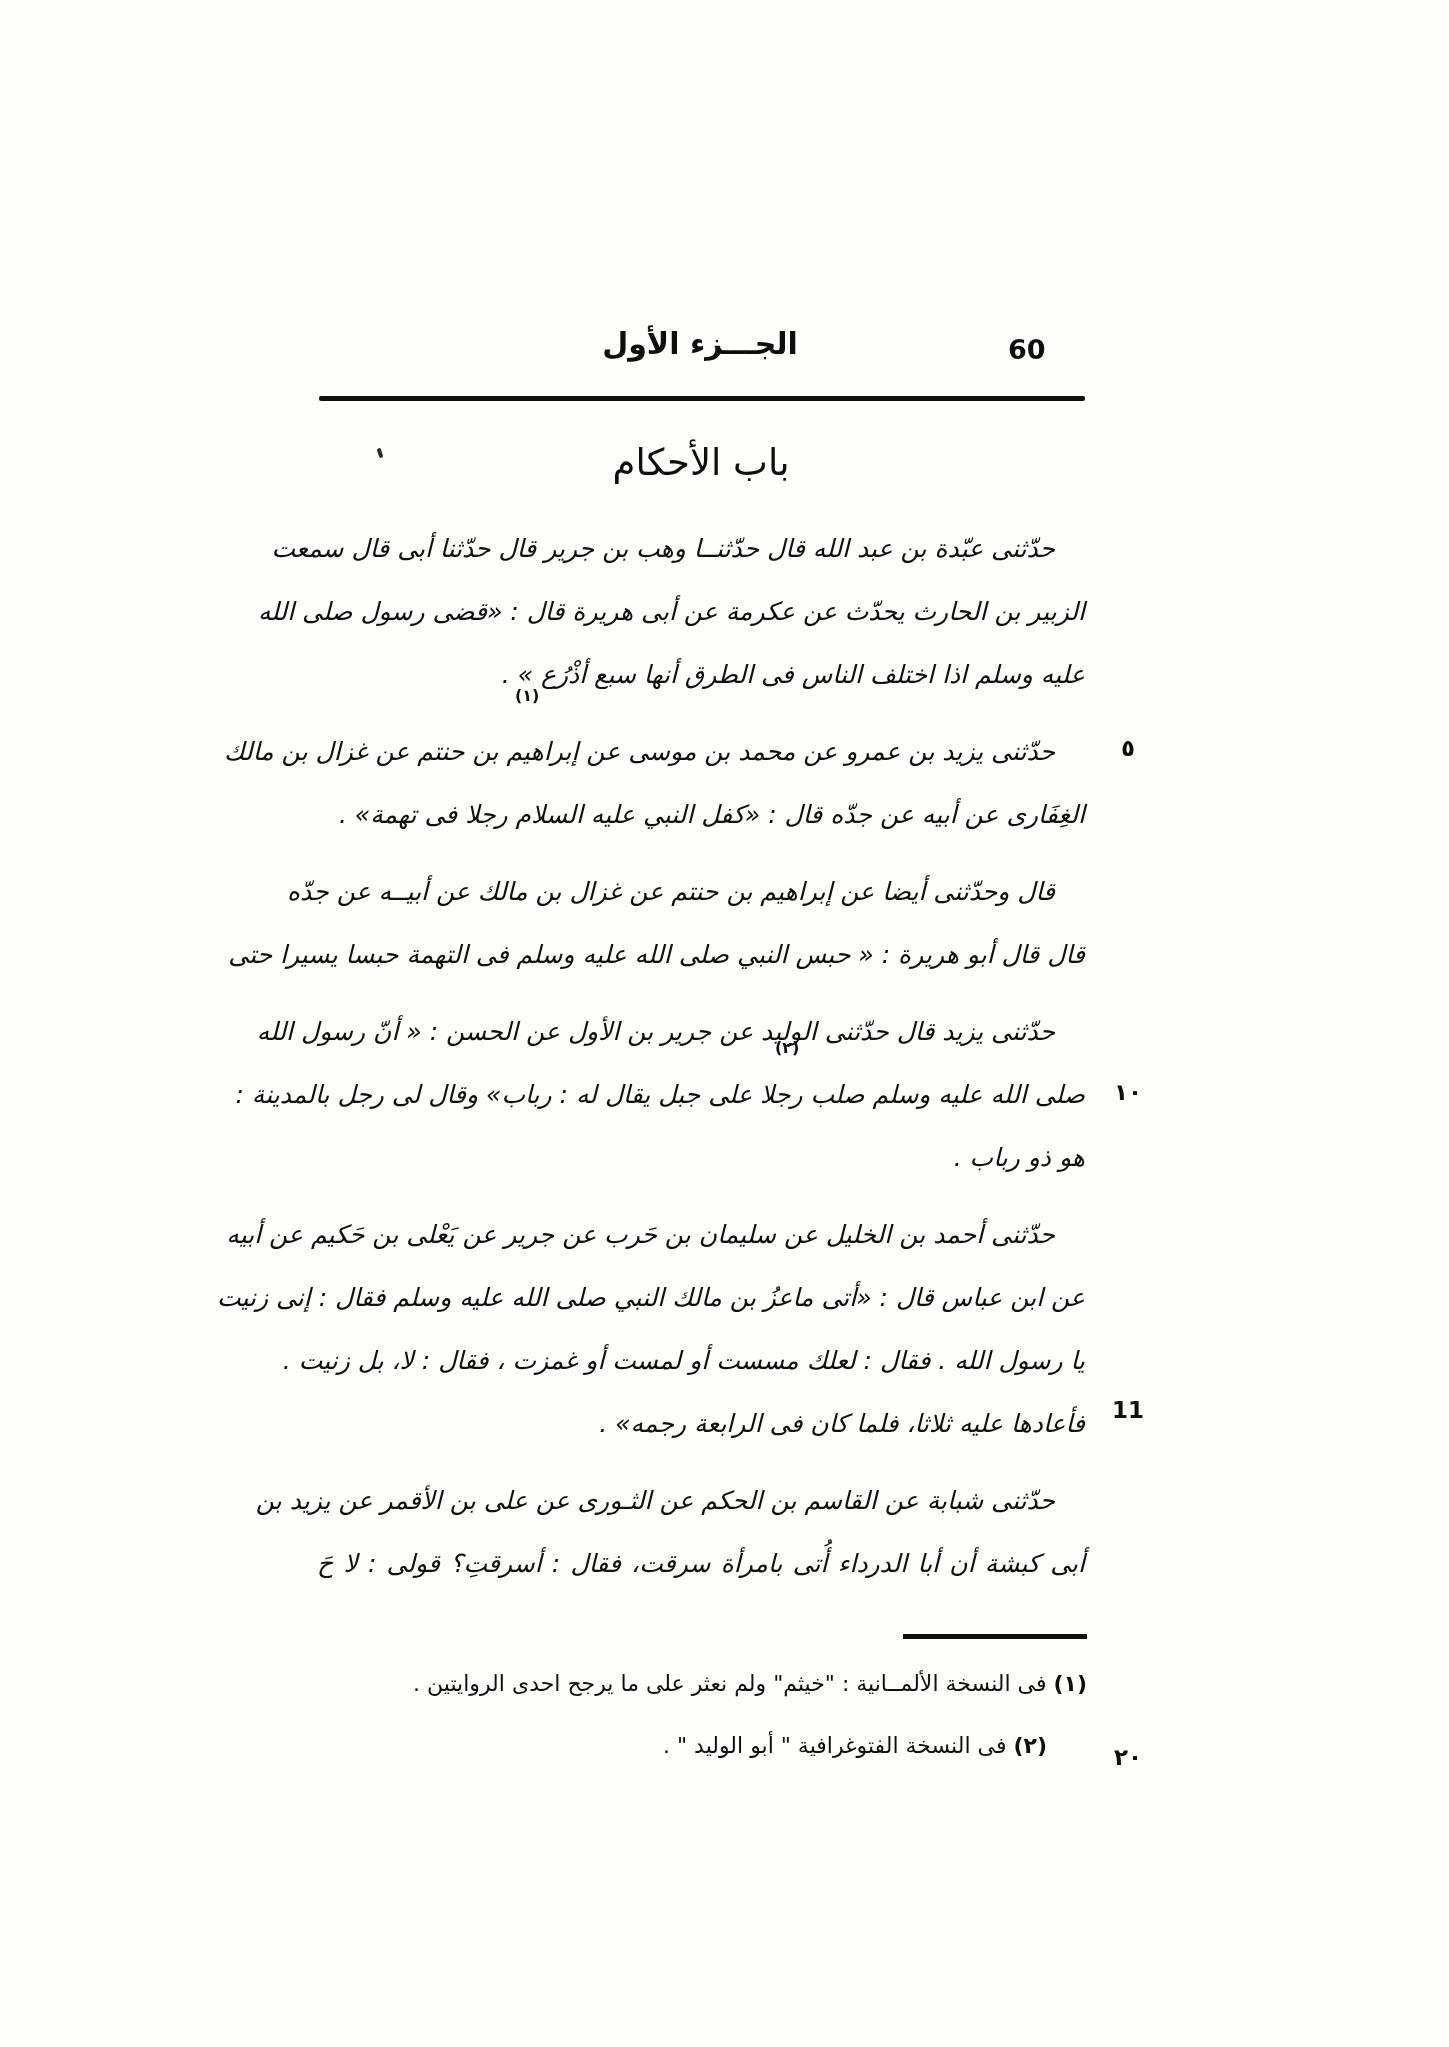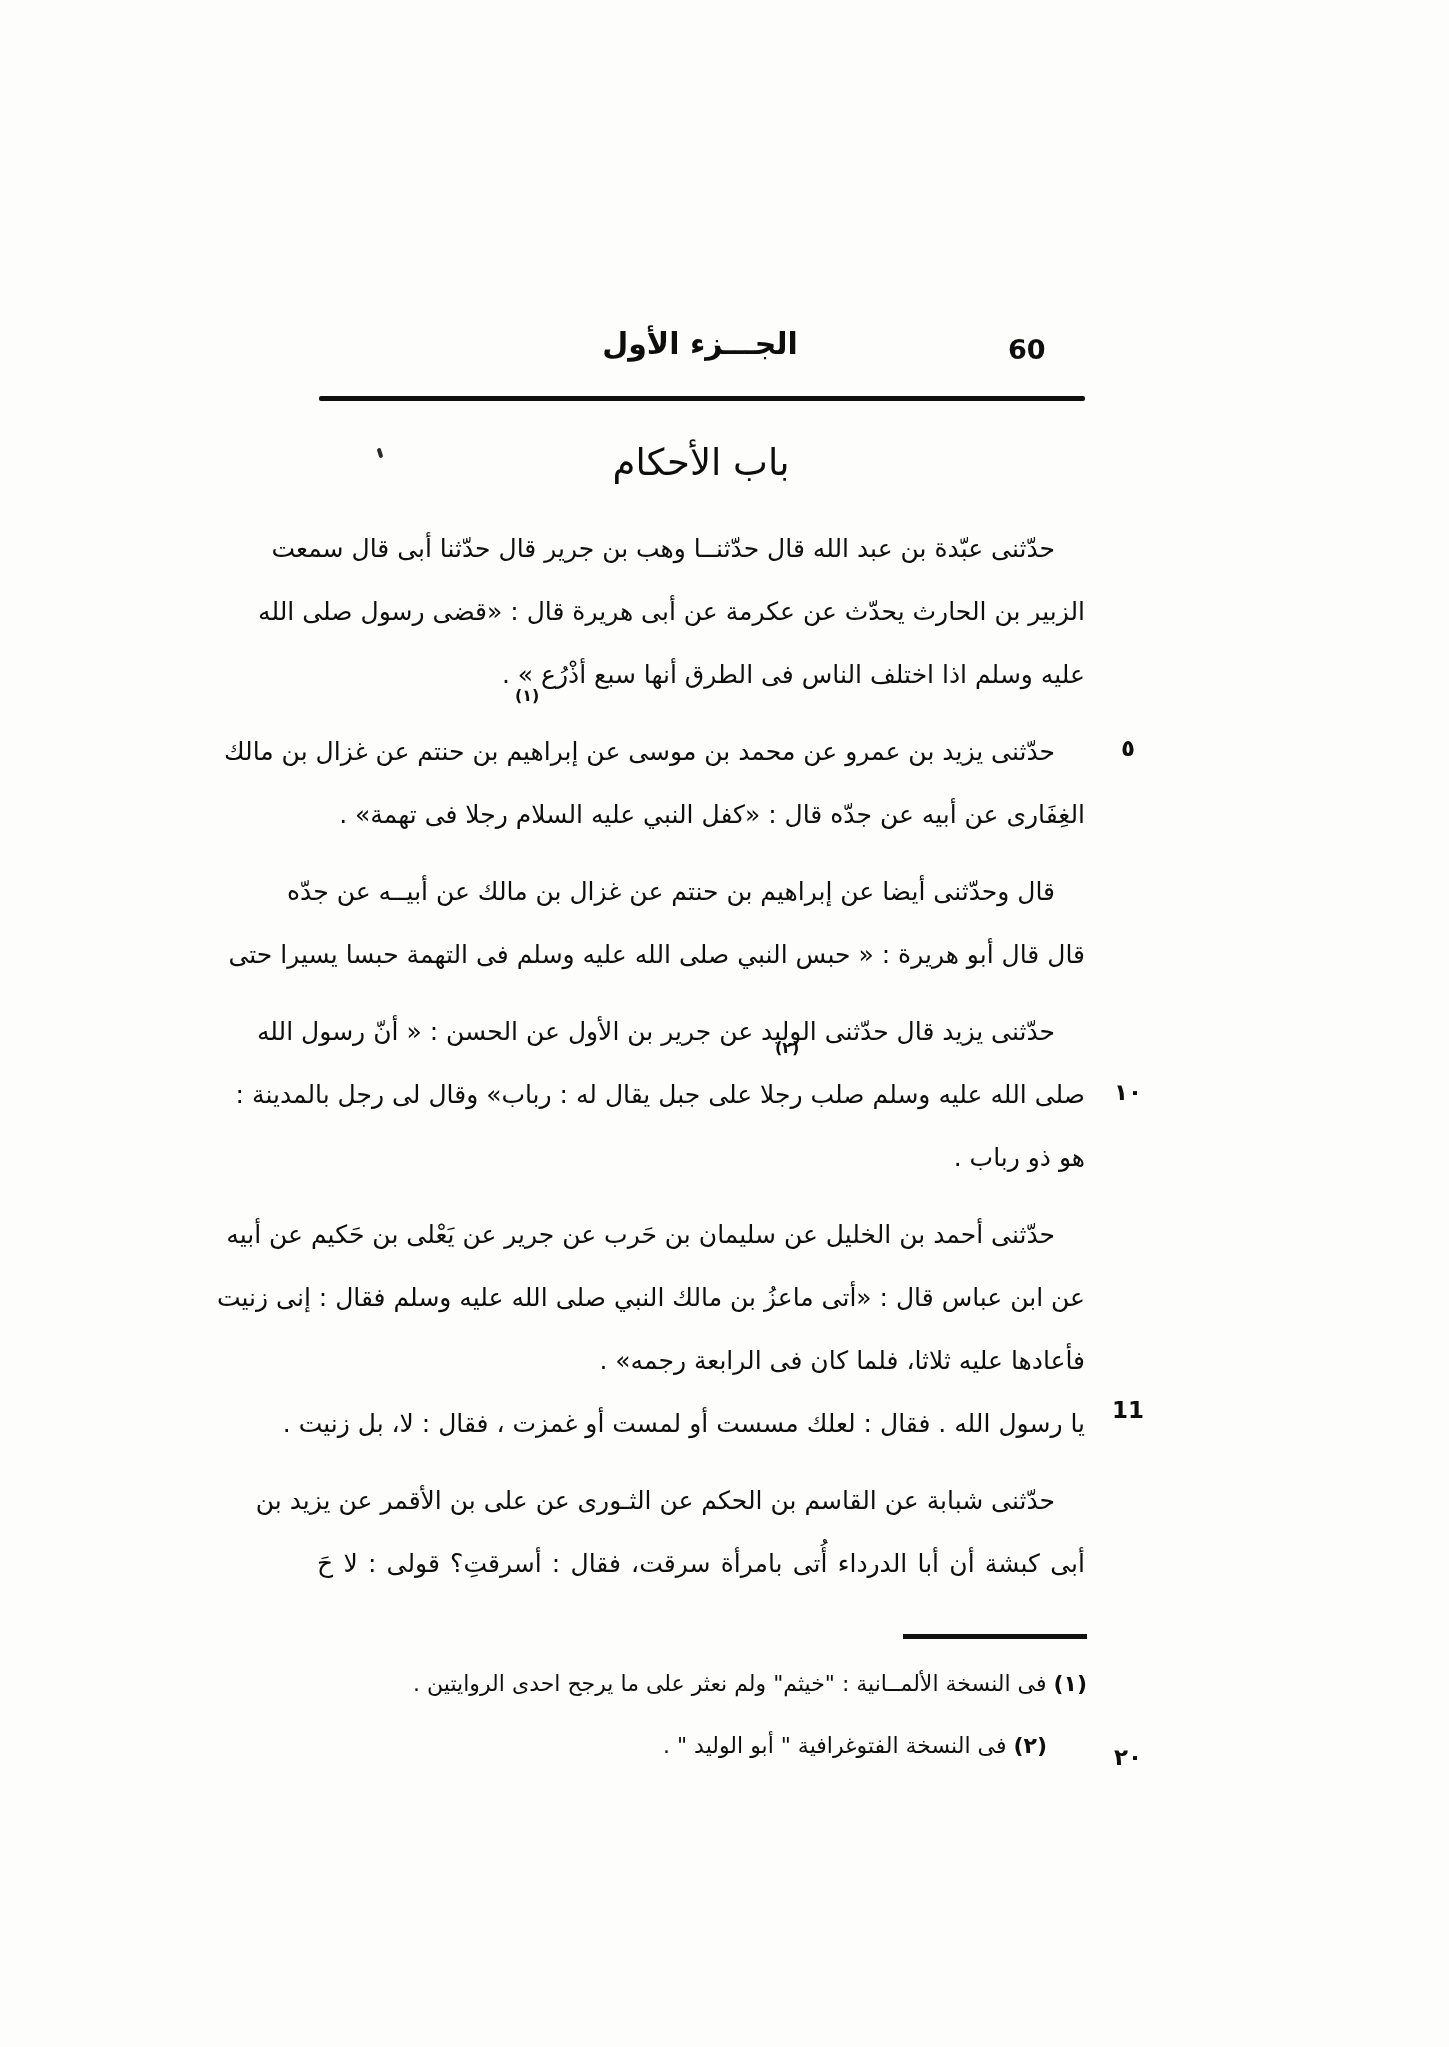--- a/index.html
+++ b/index.html
@@ -31,20 +31,21 @@
   
   .section-heading{
     position:absolute;left:317px;top:441px;width:768px;
     text-align:center;direction:rtl;
     font-size:37px;font-weight:normal;
   }
   
   .text-block{
     position:absolute;left:317px;top:517px;width:768px;
     direction:rtl;
+    font-style:italic;
   }
   .para{margin:0;padding:0;}
   .para + .para{margin-top:14px;}
   .line{
     display:block;height:63px;line-height:63px;
     font-size:25px;white-space:nowrap;
     text-align:justify;text-align-last:justify;text-justify:inter-word;
   }
   .line.first{padding-right:30px;}
   .line.last{text-align:left;text-align-last:right;}
@@ -107,22 +108,22 @@
       <span class="line">قال قال أبو هريرة : « حبس النبي صلى الله عليه وسلم فى التهمة حبسا يسيرا حتى</span>
     </p>
     <p class="para">
       <span class="line first">حدّثنى يزيد قال حدّثنى الوليد عن جرير بن الأول عن الحسن : « أنّ رسول الله</span>
       <span class="line">صلى الله عليه وسلم صلب رجلا على جبل يقال له : رباب» وقال لى رجل بالمدينة :</span>
       <span class="line last">هو ذو رباب .</span>
     </p>
     <p class="para">
       <span class="line first">حدّثنى أحمد بن الخليل عن سليمان بن حَرب عن جرير عن يَعْلى بن حَكيم عن أبيه</span>
       <span class="line">عن ابن عباس قال : «أتى ماعزُ بن مالك النبي صلى الله عليه وسلم فقال : إنى زنيت</span>
+      <span class="line">يا رسول الله . فقال : لعلك مسست أو لمست أو غمزت ، فقال : لا، بل زنيت .</span>
       <span class="line last">فأعادها عليه ثلاثا، فلما كان فى الرابعة رجمه» .</span>
-      <span class="line">يا رسول الله . فقال : لعلك مسست أو لمست أو غمزت ، فقال : لا، بل زنيت .</span>
     </p>
     <p class="para">
       <span class="line first">حدّثنى شبابة عن القاسم بن الحكم عن الثـورى عن على بن الأقمر عن يزيد بن</span>
       <span class="line">أبى كبشة أن أبا الدرداء أُتى بامرأة سرقت، فقال : أسرقتِ؟ قولى : لا  حَ</span>
     </p>
   </div>
 
   <span class="fn-ref fn-ref-1">(١)</span>
   <span class="fn-ref fn-ref-2">(٢)</span>
 

